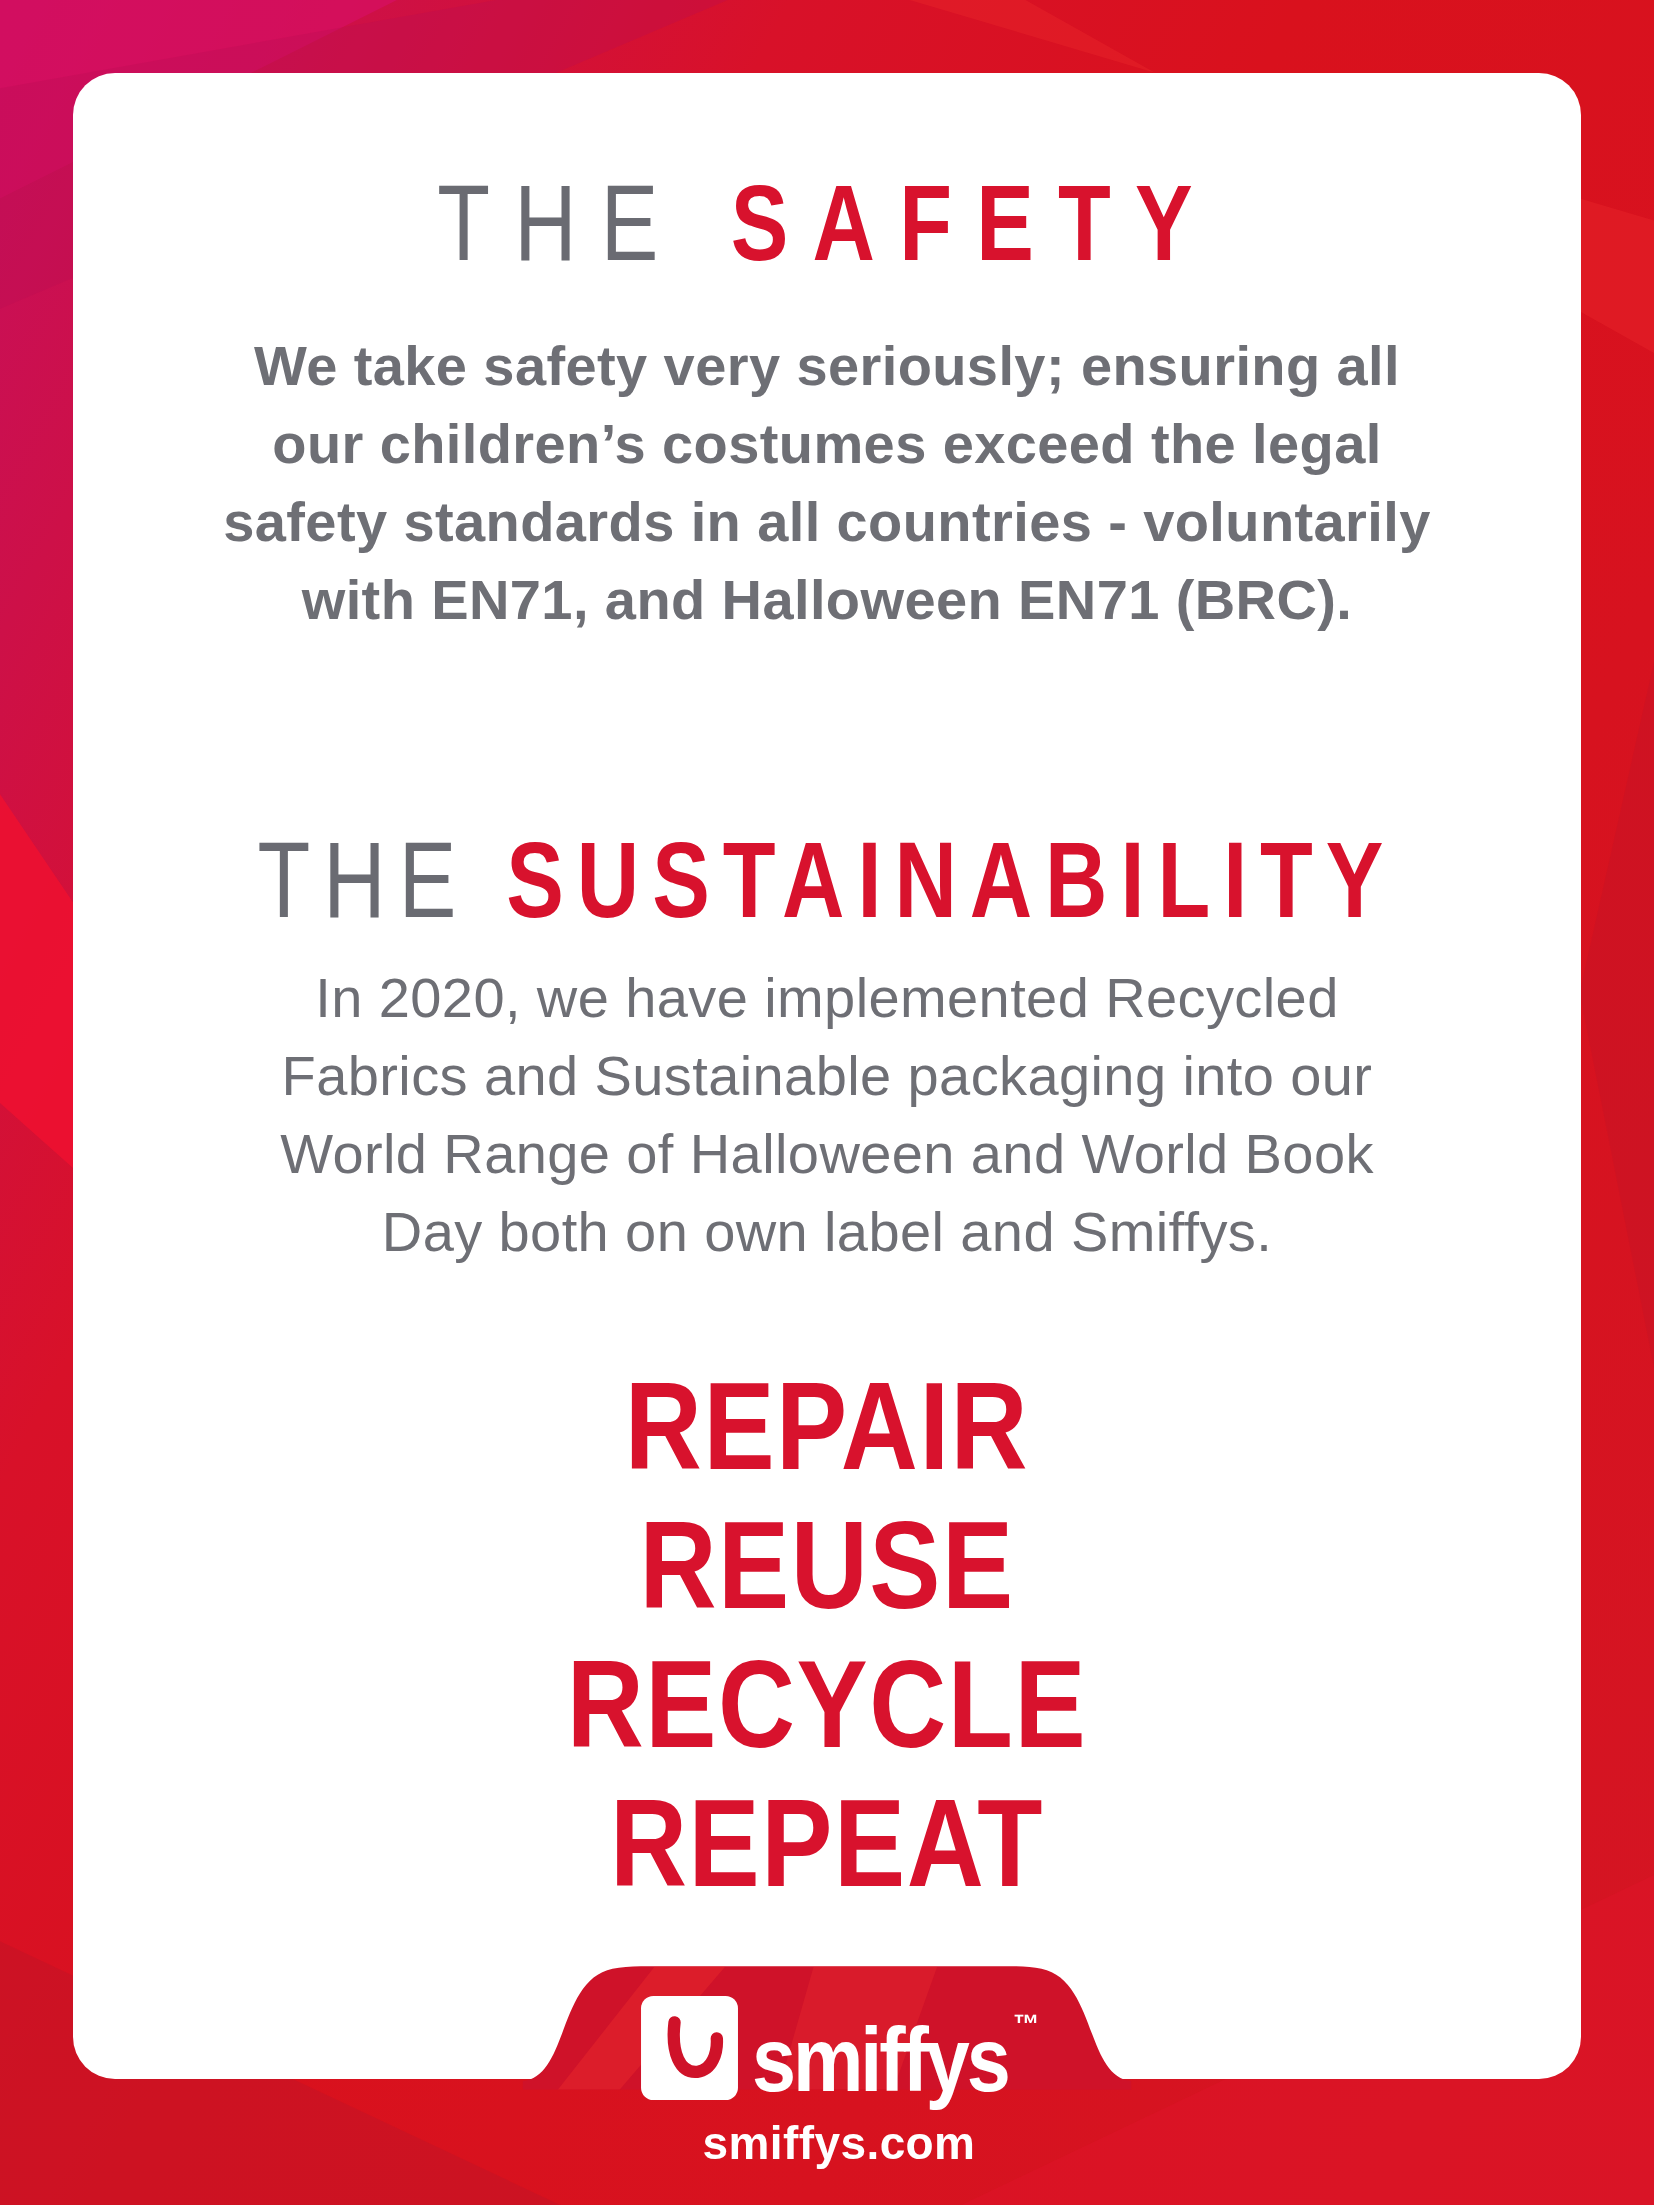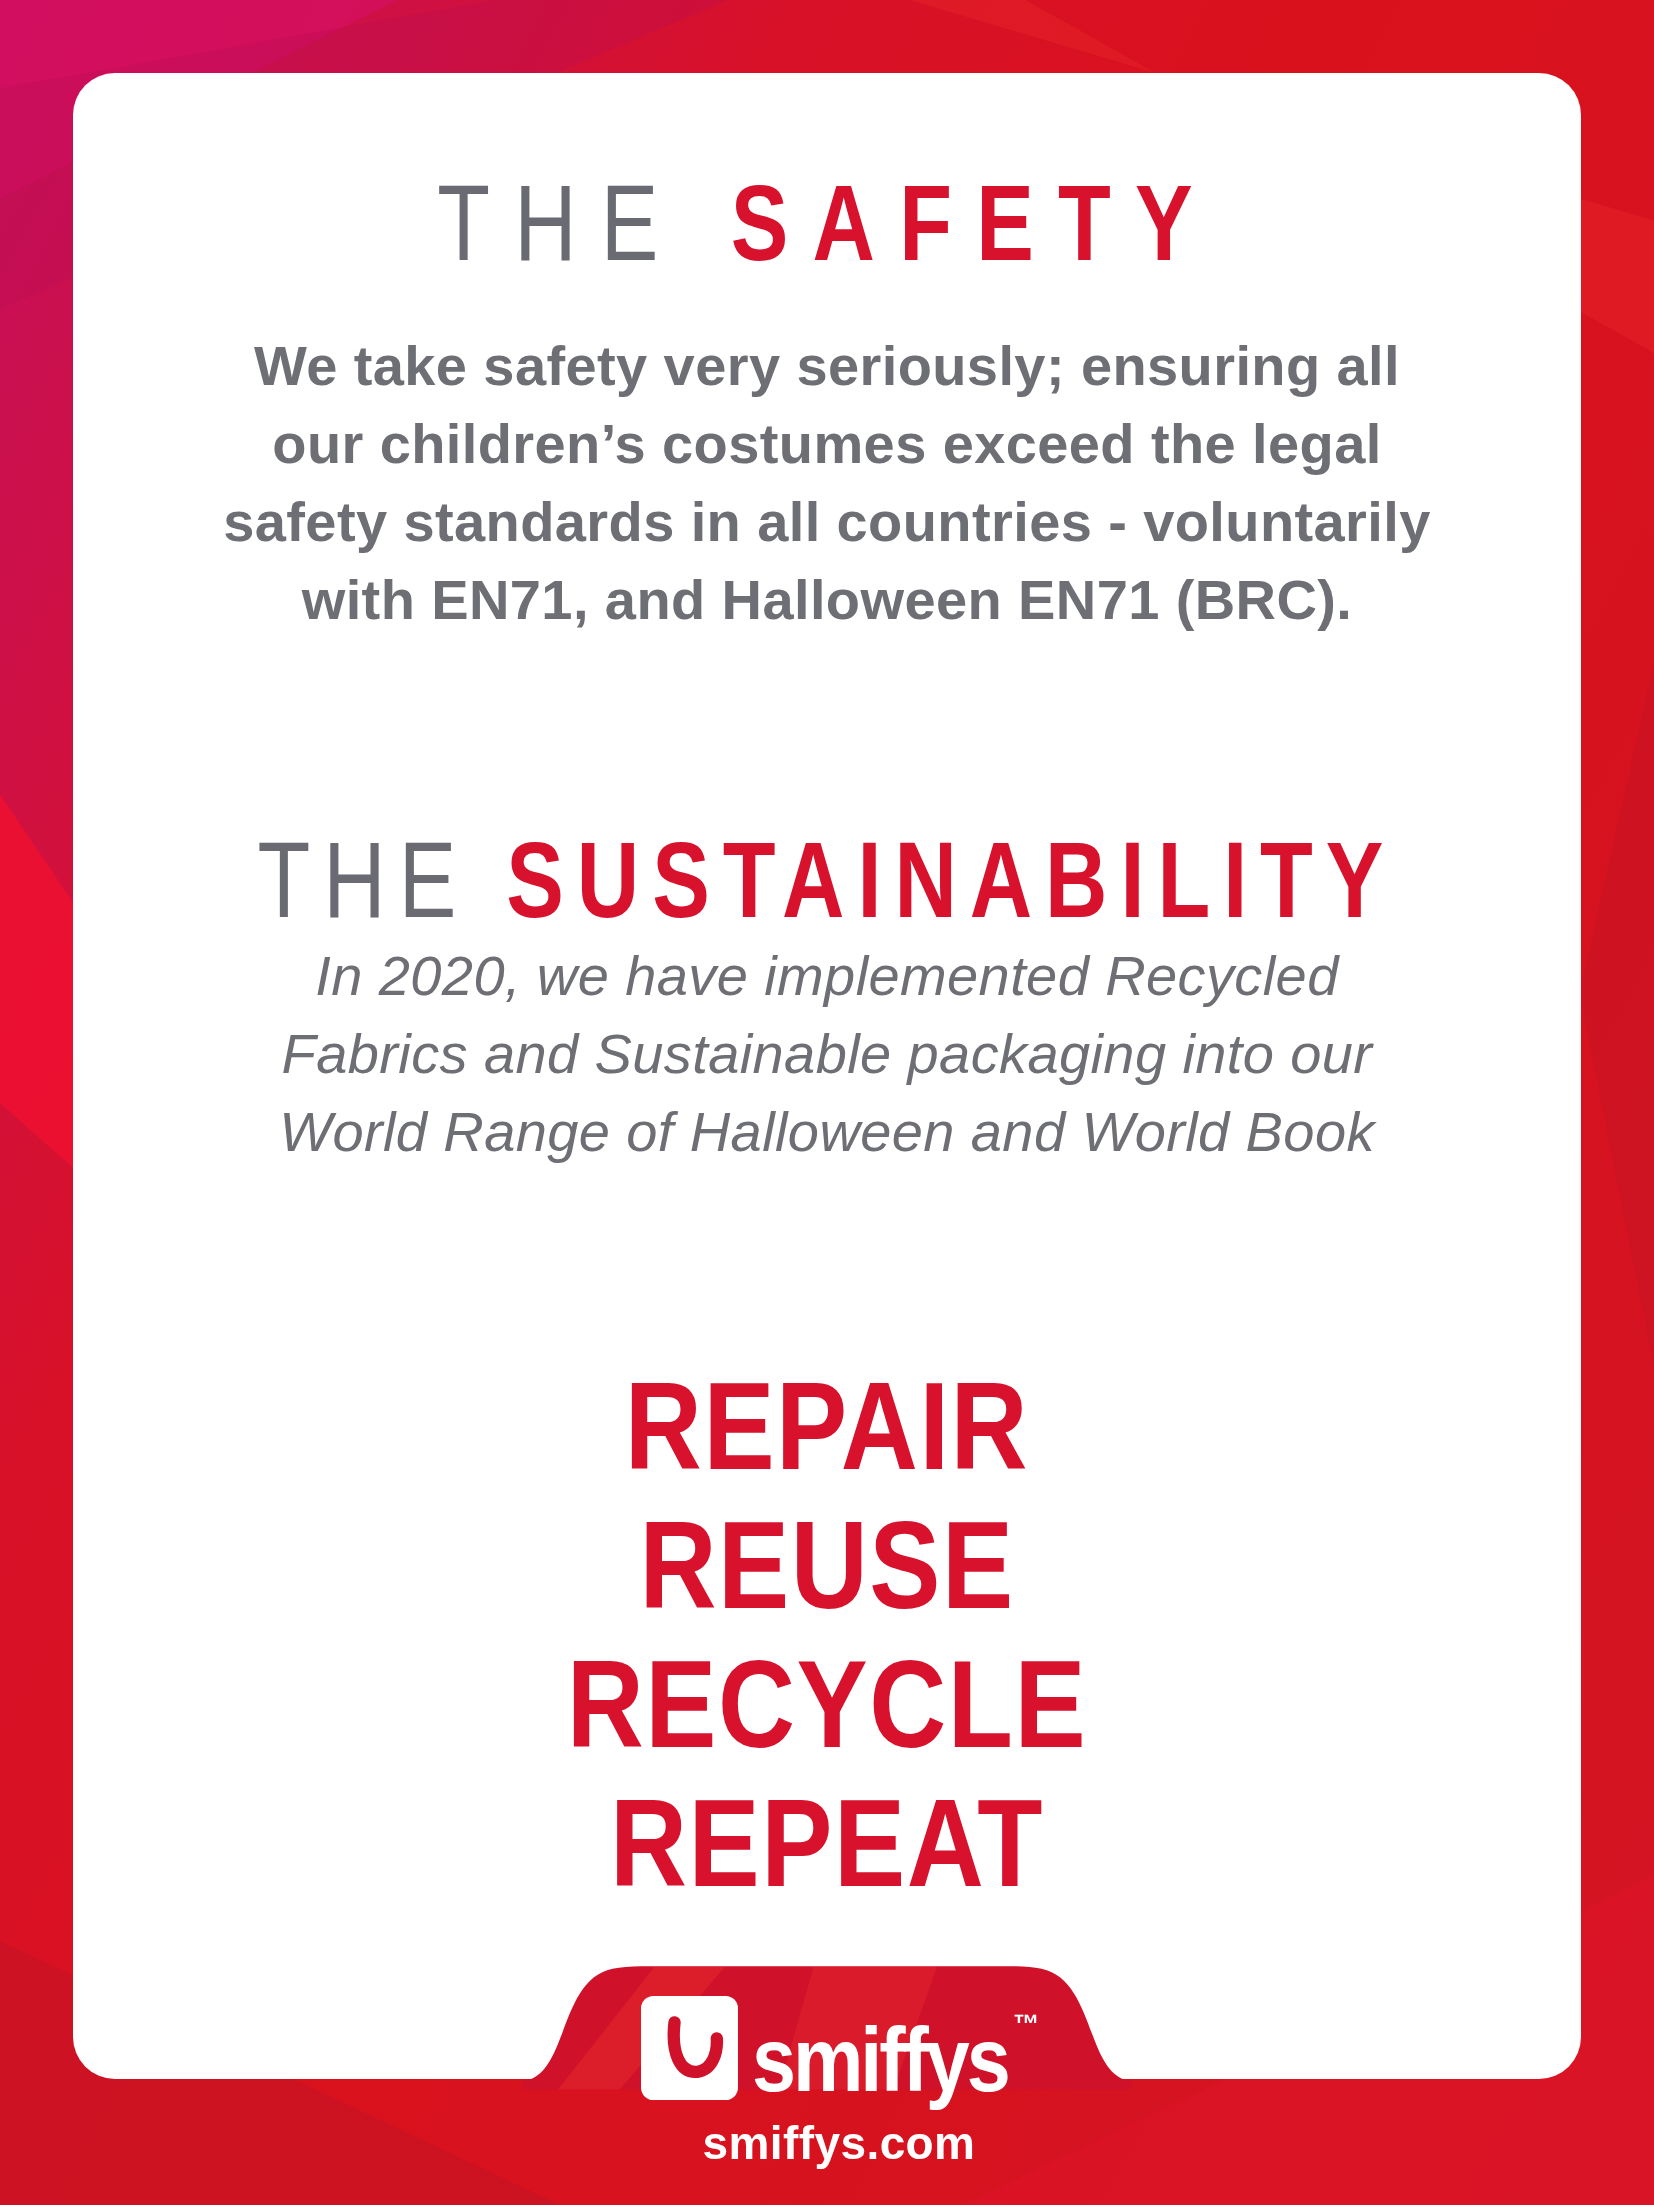--- a/index.html
+++ b/index.html
@@ -36,21 +36,21 @@
   .heading .pre  { color:var(--heading-gray,#6a6b72); font-weight:400; }
   .heading .main { color:var(--accent-red,#d8122d); font-weight:700; }
   .h-safety { top:88px; letter-spacing:0.28em; }
   .h-sustain{ top:745px; letter-spacing:0.15em; }
 
   .para {
     position:absolute; width:100%; text-align:center;
     color:var(--body-gray,#6e6f75); font-size:56px; line-height:78px; letter-spacing:0.4px;
   }
   .p-safety  { top:254px;font-weight:bold; }
-  .p-sustain { top:864px;font-style:italic; }
+  .p-sustain { top:886px; }
 
   .mantra {
     position:absolute; top:1284px; width:100%; text-align:center;
     color:var(--accent-red,#d8122d); font-weight:700;
     font-size:124px; line-height:139px; letter-spacing:1.8px;
     transform:scaleX(0.86);
   }
 
   .tab-wrap { position:absolute; top:1966px; left:50%; transform:translateX(-50%);
               width:609px; height:124px; }
@@ -97,20 +97,21 @@
     </div>
 
     <div class="heading h-sustain">
       <span class="pre">THE</span><span> </span><span class="main">SUSTAINABILITY</span>
     </div>
 
     <div class="para p-sustain">
       <div>In 2020, we have implemented Recycled</div>
       <div>Fabrics and Sustainable packaging into our</div>
       <div>World Range of Halloween and World Book</div>
+      <div>Day both on own label and Smiffys.</div>
     </div>
 
     <div class="mantra">
       <div>REPAIR</div>
       <div>REUSE</div>
       <div>RECYCLE</div>
       <div>REPEAT</div>
     </div>
 
   </div>

